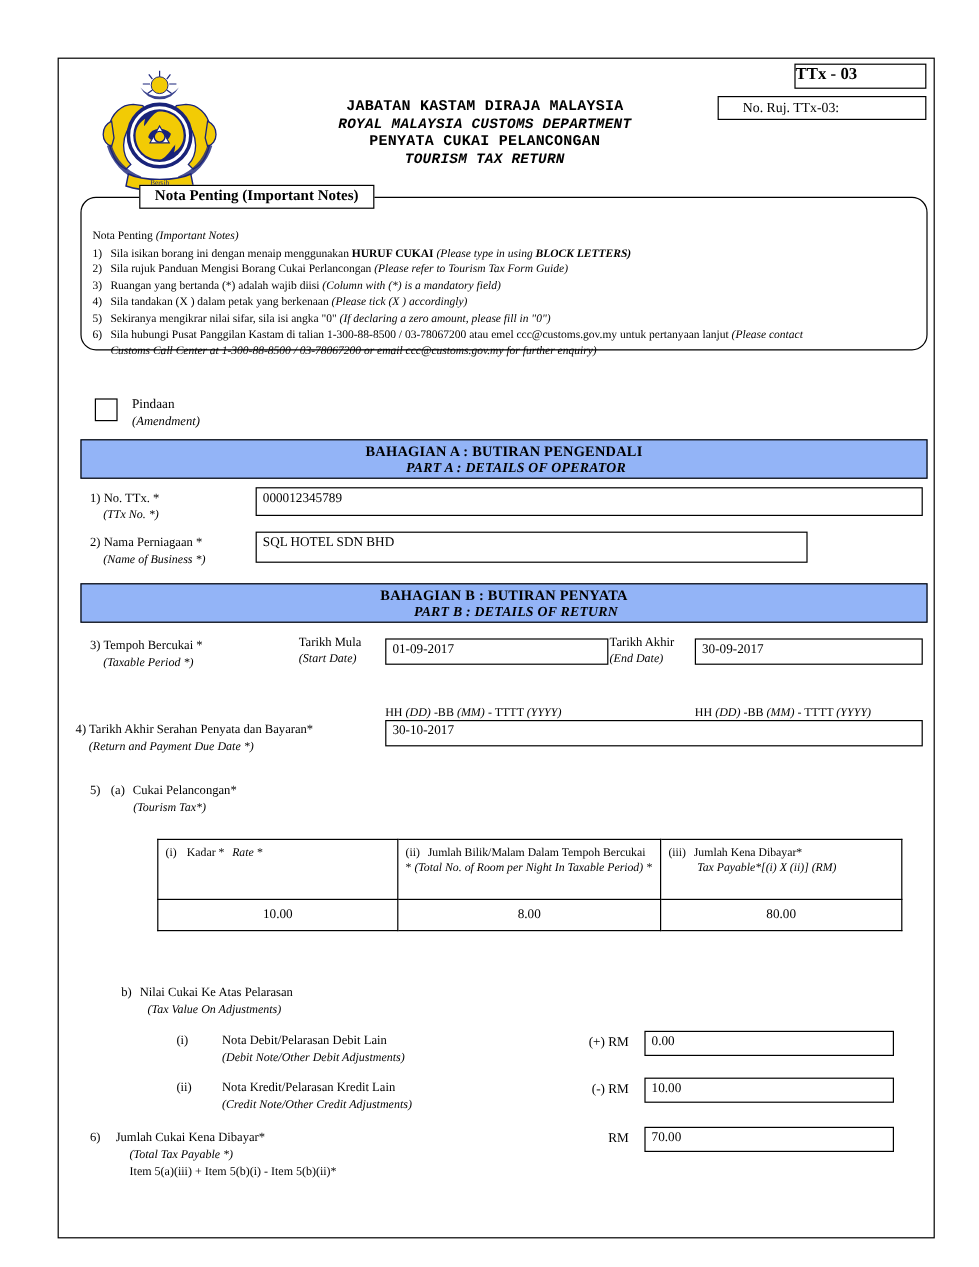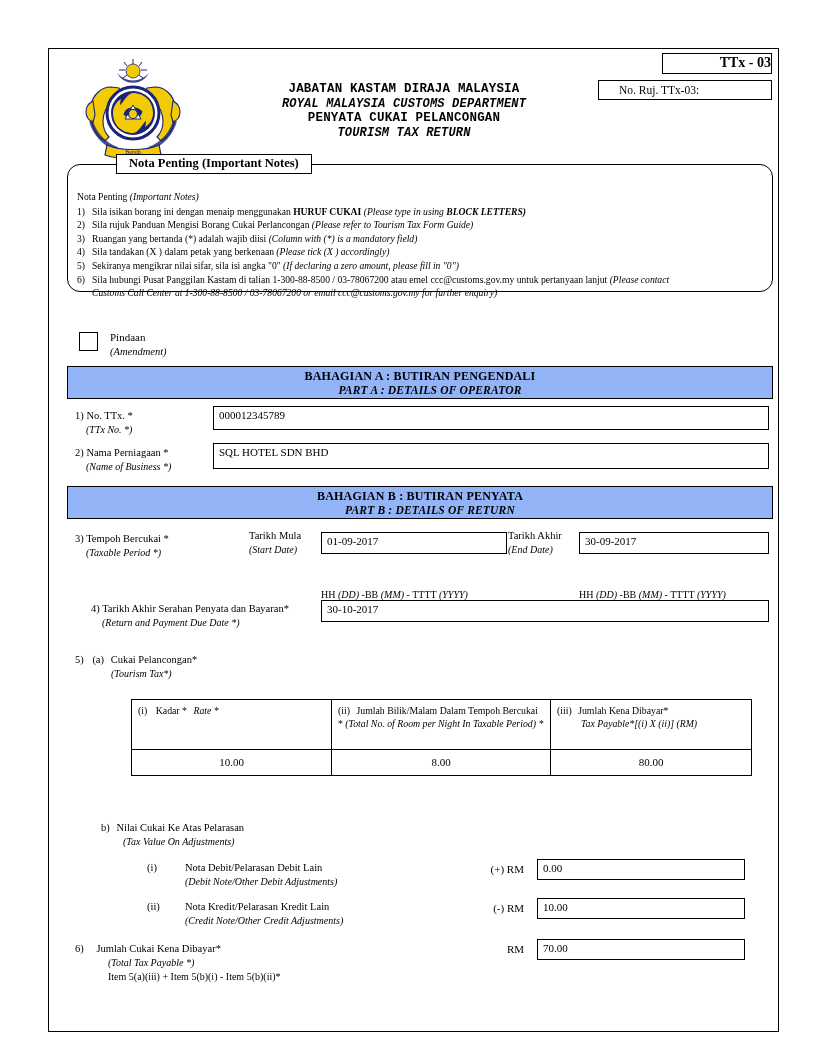--- a/index.html
+++ b/index.html
@@ -44,21 +44,21 @@
   }
   .title-block div { white-space: nowrap; font-family: Liberation Mono, monospace; }
   .t-bold   { font-weight: bold; font-size: 12.5px; letter-spacing: .2px; }
   .t-italic { font-weight: bold; font-style: italic; font-size: 12px; letter-spacing: .2px; }
 
   .ttx-code-box {
     position: absolute;
     right: 6px; top: 4px;
     width: 110px; height: 21px;
     border: 1.5px solid #000;
-    text-align: right;
+    text-align: left;
     font-weight: bold;
     font-size: 14px;
     line-height: 18px;
   }
   .ref-box {
     position: absolute;
     right: 6px; top: 31px;
     width: 174px; height: 20px;
     border: 1px solid #000;
     font-size: 11.5px;
@@ -326,21 +326,21 @@
     <span>No. TTx. *</span>
     <span class="en">(TTx No. *)</span>
   </div>
   <div class="f-input" style="left:164px; top:357px; width:556px; height:24px;">000012345789</div>
 
   <div class="f-label" style="left:26px; top:397px;">
     <span>2)</span>
     <span>Nama Perniagaan *</span>
     <span class="en">(Name of Business  *)</span>
   </div>
-  <div class="f-input" style="left:164px; top:394px; width:556px; height:26px;">SQL HOTEL SDN BHD</div>
+  <div class="f-input" style="left:164px; top:394px; width:460px; height:26px;">SQL HOTEL SDN BHD</div>
 
   <div class="section-bar" style="top:437px;">
     <div class="ms">BAHAGIAN B : BUTIRAN PENYATA</div>
     <div class="en">PART B : DETAILS OF RETURN</div>
   </div>
 
   <div class="f-label" style="left:26px; top:483px;">
     <span>3)</span>
     <span>Tempoh Bercukai *</span>
     <span class="en">(Taxable Period *)</span>
@@ -357,21 +357,21 @@
 
   <div class="f-label" style="left:459px; top:480px; text-align:left;">
     <span>Tarikh Akhir</span>
     <span class="en nolead">(End Date)</span>
   </div>
   <div class="f-input" style="left:530px; top:483px; width:190px; height:22px;">30-09-2017</div>
   <div class="hint" style="left:530px; top:512px;">
     HH <span class="it">(DD)</span> -BB <span class="it">(MM)</span> - TTTT <span class="it">(YYYY)</span>
   </div>
 
-  <div class="f-label" style="left:42px; top:553px;">
+  <div class="f-label" style="left:14px; top:553px;">
     <span>4)</span>
     <span>Tarikh Akhir Serahan Penyata dan Bayaran*</span>
     <span class="en">(Return and Payment Due Date *)</span>
   </div>
   <div class="f-input" style="left:272px; top:551px; width:448px; height:22px;">30-10-2017</div>
 
   <div class="f-label" style="left:26px; top:604px;">
     <span>5)</span>
     <span style="padding-left:6px;">(a)</span>
     <span style="padding-left:4px;">Cukai Pelancongan*</span>

